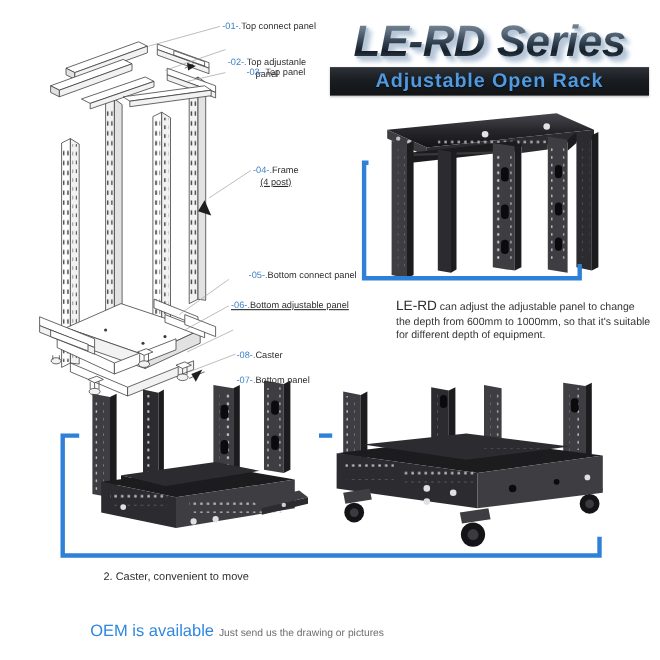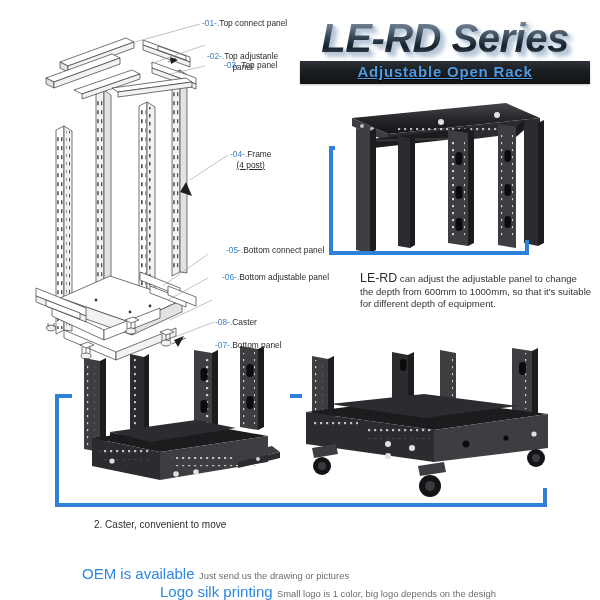--- a/index.html
+++ b/index.html
@@ -58,27 +58,26 @@
     white-space: nowrap;
   }
   #subtitle-bar {
     margin-top: 1px;
     background: linear-gradient(180deg,#2d3238 0%,#1a1d21 45%,#121416 100%);
     text-align: center;
     padding: 2px 0 3px 0;
     box-shadow: 0 1px 2px rgba(0,0,0,0.25);
   }
   #subtitle-text {
-    font-size: 15px;
+    font-size: 18px;
     font-weight: bold;
     color: #4f9ae0;
     letter-spacing: 0.8px;
     text-shadow: 0 1px 1px rgba(0,0,0,0.8);
     white-space: nowrap;
-    text-decoration: underline;
   }
 
   
   .callout {
     font-size: 8.4px;
     color: #2b2b2b;
     line-height: 10.5px;
     white-space: nowrap;
   }
   .callout .num { color: #3c7fc4; }
@@ -473,21 +472,21 @@
 
   <div class="abs callout" style="left:230px; top:149px;">
     <span class="num">-04-.</span><span>Frame</span>
     <div style="text-align:center;text-decoration:underline;">(4 post)</div>
   </div>
 
   <div class="abs callout" style="left:210px; top:245px;margin-left:16px;">
     <span class="num">-05-.</span><span>Bottom connect panel</span>
   </div>
 
-  <div class="abs callout" style="left:222px; top:272px;">
+  <div class="abs callout" style="left:210px; top:272px;text-decoration:underline;">
     <span class="num">-06-.</span><span>Bottom adjustable panel</span>
   </div>
 
   <div class="abs callout" style="left:215px; top:296px;margin-top:44px;">
     <span class="num">-07-.</span><span>Bottom panel</span>
   </div>
 
   <div class="abs callout" style="left:215px; top:317px;">
     <span class="num">-08-.</span><span>Caster</span>
   </div>
@@ -498,18 +497,14 @@
 
   <div class="abs" id="install-block">
     <div style="padding-left:6px;">2. Caster, convenient to move</div>
   </div>
 
   <div class="abs" id="oem-line">
     <span id="oem-head">OEM is available</span>
     <span id="oem-sub">Just send us the drawing or pictures</span>
   </div>
 
-  <div class="abs" id="logo-line">
-    <span id="logo-head">Logo silk printing</span>
-    <span id="logo-sub">Small logo is 1 color, big logo depends on the desigh</span>
-  </div>
 
 </div>
 
 </body></html>

